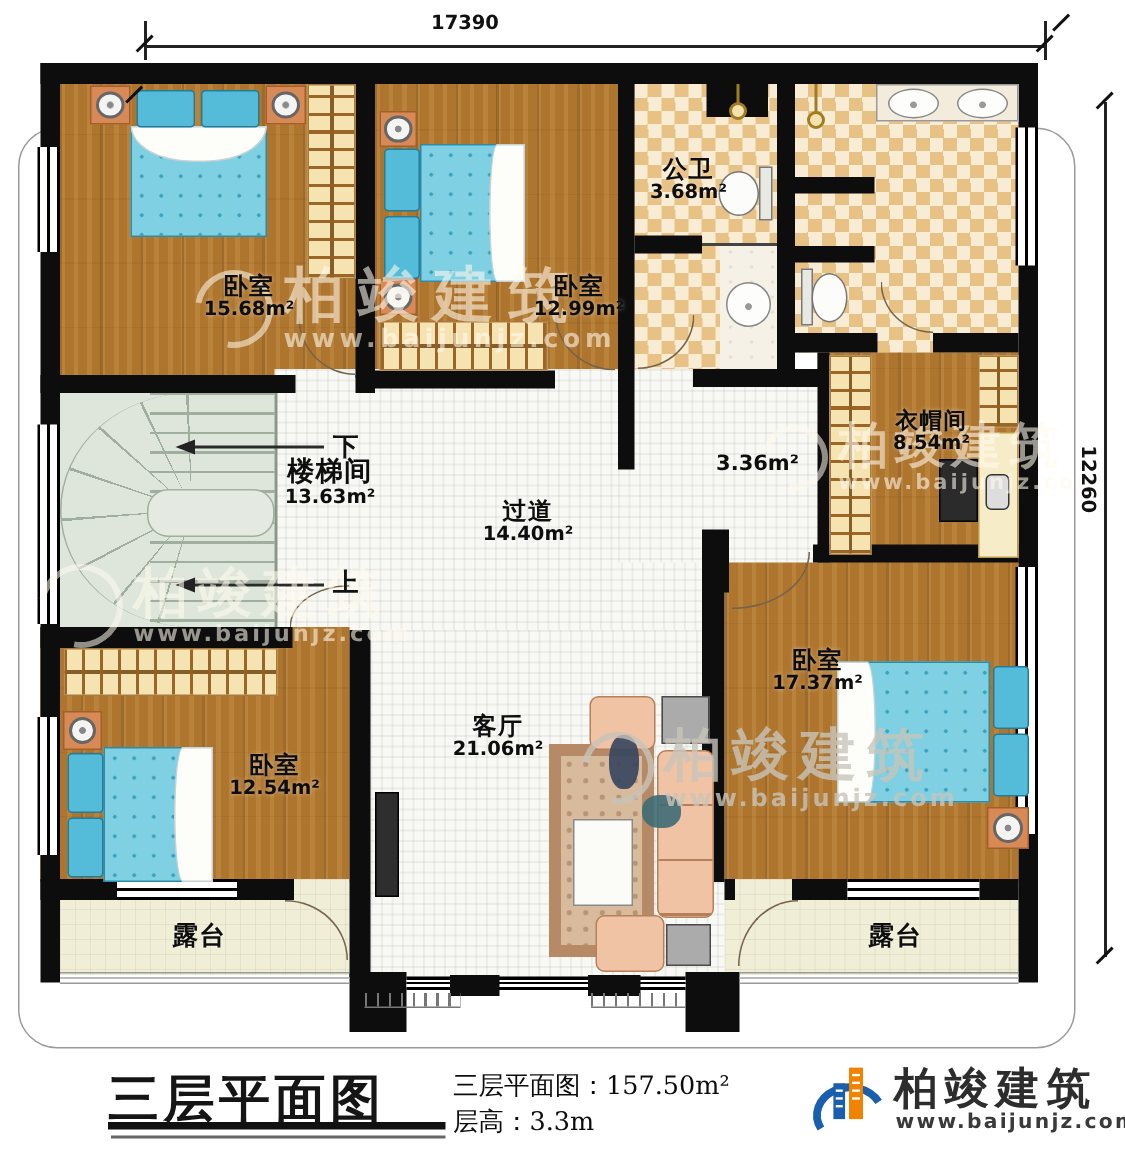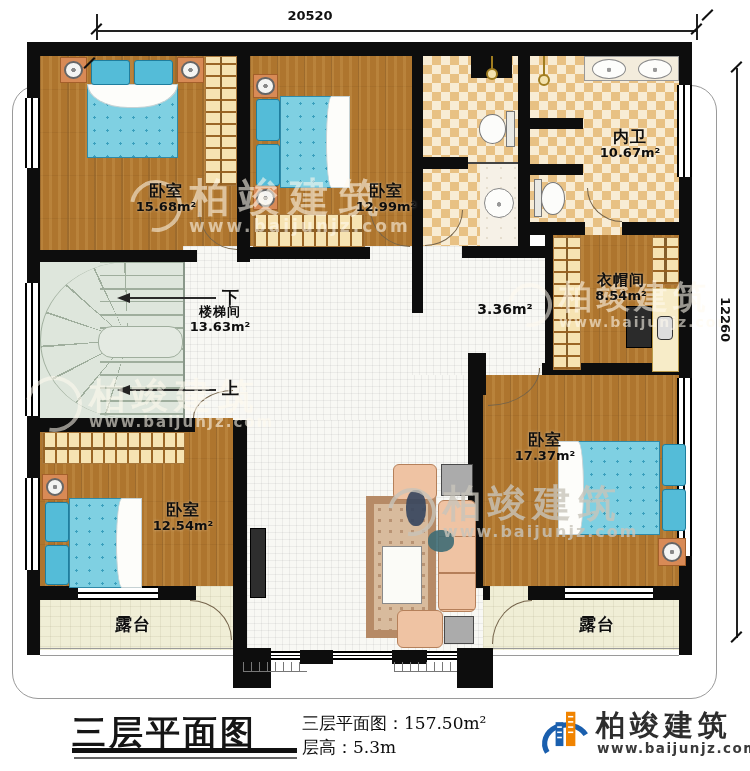--- a/index.html
+++ b/index.html
@@ -282,72 +282,80 @@
   </div>
 
   <div class="ps rlabel" style="left:116px;top:182px;width:100px;">
     <span class="rname">卧室</span>
     <span class="rarea">15.68m²</span>
     </div>
   <div class="ps rlabel" style="left:336px;top:182px;width:100px;">
     <span class="rname">卧室</span>
     <span class="rarea">12.99m²</span>
     </div>
-  <div class="ps rlabel" style="left:590px;top:128px;width:80px;">
-    <span class="rname">内卫</span>
-    <span class="rarea">10.67m²</span>
+  <div class="ps rlabel" style="left:418px;top:104px;width:82px;">
+    <span class="rname">公卫</span>
+    <span class="rarea">3.68m²</span>
     </div>
   <div class="ps rlabel" style="left:576px;top:272px;width:90px;">
     <span class="rname" style="font-size:15px;">衣帽间</span>
     <span class="rarea">8.54m²</span>
     </div>
   <div class="ps updown" style="left:222px;top:286px;width:26px;">下</div>
   <div class="ps rlabel" style="left:173px;top:305px;width:94px;">
-    <span class="rname" style="font-size:13px;text-align:center;">楼梯间</span>
+    <span class="rname" style="font-size:18px;text-align:center;">楼梯间</span>
     <span class="rarea">13.63m²</span>
     </div>
   <div class="ps updown" style="left:222px;top:377px;width:26px;">上</div>
+  <div class="ps rlabel" style="left:307px;top:332px;width:90px;">
+    <span class="rname">过道</span>
+    <span class="rarea">14.40m²</span>
+    </div>
   <div class="ps rlabel" style="left:468px;top:302px;width:74px;">
     <span class="rarea" style="font-size:14px;">3.36m²</span>
+    </div>
+  <div class="ps rlabel" style="left:287px;top:475px;width:90px;">
+    <span class="rname">客厅</span>
+    <span class="rarea">21.06m²</span>
     </div>
   <div class="ps rlabel" style="left:133px;top:501px;width:100px;">
     <span class="rname">卧室</span>
     <span class="rarea">12.54m²</span>
     </div>
   <div class="ps rlabel" style="left:495px;top:431px;width:100px;">
     <span class="rname">卧室</span>
     <span class="rarea">17.37m²</span>
     </div>
   <div class="ps rlabel" style="left:93px;top:615px;width:80px;">
     <span class="rname" style="font-size:17px;">露台</span>
     </div>
   <div class="ps rlabel" style="left:557px;top:615px;width:80px;">
     <span class="rname" style="font-size:17px;">露台</span>
     </div>
 
-  <div class="ps dim" style="left:260px;top:8px;width:100px;">20520</div>
+  <div class="ps dim" style="left:260px;top:8px;width:100px;">17390</div>
   <div class="ps dimline" style="left:97px;top:30px;width:600px;height:1.5px;"></div>
   <div class="ps dimline" style="left:96px;top:14px;width:1.5px;height:26px;"></div>
   <div class="ps dimline" style="left:696px;top:14px;width:1.5px;height:26px;"></div>
   <div class="ps tick" style="left:89px;top:28px;"></div>
   <div class="ps tick" style="left:689px;top:28px;"></div>
   <div class="ps tick" style="left:82px;top:62px;"></div>
   <div class="ps dim" style="left:700px;top:312px;width:50px;transform:rotate(90deg);">12260</div>
   <div class="ps dimline" style="left:736px;top:68px;width:1.5px;height:570px;"></div>
   <div class="ps tick" style="left:729px;top:66px;"></div>
   <div class="ps tick" style="left:729px;top:636px;"></div>
   <div class="ps tick" style="left:700px;top:14px;"></div>
 
   <div class="ps ftitle" style="left:72px;top:710px;">三层平面图</div>
   <div class="ps" style="left:72px;top:748px;width:225px;height:5px;background:#111;"></div>
   <div class="ps" style="left:74px;top:757px;width:223px;height:1.5px;background:#666;"></div>
   <div class="ps finfo" style="left:302px;top:712px;">
     <span>三层平面图：</span><span>157.50m²</span></div>
   <div class="ps finfo" style="left:302px;top:736px;">
-    <span>层高：</span><span>5.3m</span></div>
+    <span>层高：</span><span>3.3m</span></div>
 
   <div class="ps" style="left:540px;top:702px;width:52px;height:58px;">
     <svg width="52" height="58" viewBox="0 0 100 110">
       <path d="M14 96 A40 34 0 1 1 88 62" stroke="#1a5fae" stroke-width="10" fill="none"></path>
       <rect x="30" y="38" width="15" height="46" fill="#1a5fae"></rect>
       <rect x="50" y="18" width="18" height="66" fill="#f08300"></rect>
       <rect x="54" y="26" width="10" height="3" fill="#fff"></rect>
         <rect x="54" y="36" width="10" height="3" fill="#fff"></rect>
       <rect x="54" y="46" width="10" height="3" fill="#fff"></rect>
         <rect x="54" y="56" width="10" height="3" fill="#fff"></rect>

